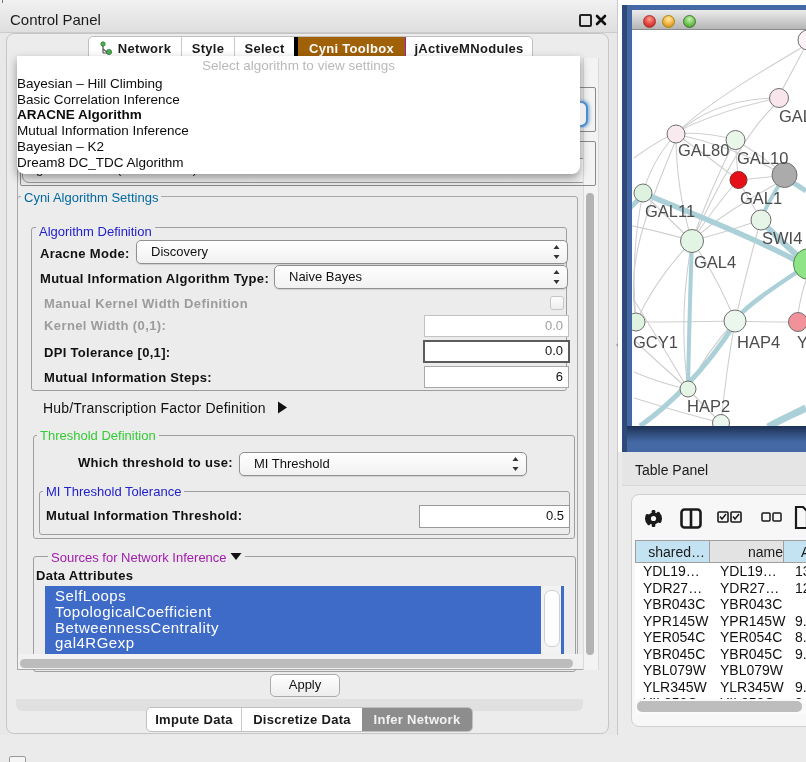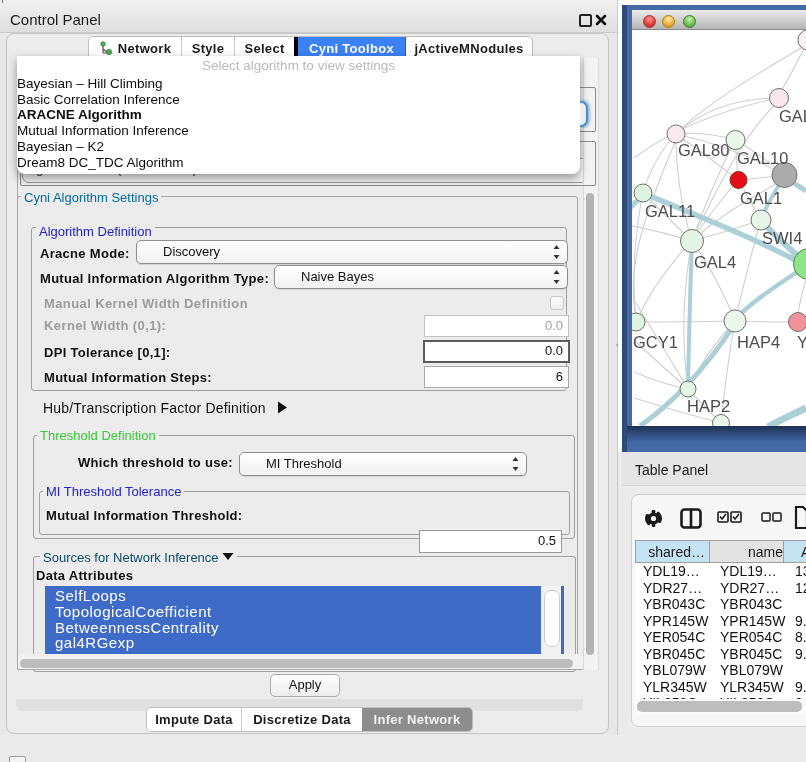--- a/index.html
+++ b/index.html
@@ -5,21 +5,21 @@
 html,body{margin:0;padding:0;}
 body{width:806px;height:762px;position:relative;overflow:hidden;background:#fff;
   font-family:"Liberation Sans",sans-serif;}
 .abs{position:absolute;}
 .bl{font-weight:bold;font-size:13px;color:#111;letter-spacing:0.3px;}
 .gl{font-weight:bold;font-size:13px;color:#9c9c9c;letter-spacing:0.4px;}
 .grp{position:absolute;border:1px solid #9f9f9f;border-radius:3px;}
 .grplab{position:absolute;background:#ececec;padding:0 3px;font-size:13px;}
 .combo{position:absolute;border:1px solid #8f8f8f;border-radius:5px;
   background:linear-gradient(#ffffff,#f1f1f1);box-shadow:0 1px 1px rgba(0,0,0,0.12);}
-.combo span{position:absolute;left:14px;top:3px;font-size:13px;color:#111;margin-left:12px;}
+.combo span{position:absolute;left:14px;top:3px;font-size:13px;color:#111;}
 .spin{position:absolute;right:7px;top:4px;width:7px;}
 .inp{position:absolute;background:#fff;font-size:13px;color:#111;text-align:right;}
 </style>
 </head>
 <body>
 
 <div class="abs" id="leftwin" style="left:0;top:0;width:617px;height:735px;background:#e9e8e8;border-right:1px solid #c9c9c9;border-bottom:1px solid #c4c4c4;"></div>
 <div class="abs" id="titlebar" style="left:0;top:0;width:617px;height:32px;background:linear-gradient(#f2f1f1,#e0dfdf);border-bottom:1px solid #cbcbcb;"></div>
 <div class="abs" style="left:10px;top:11px;font-size:15px;color:#1b1b1b;">Control Panel</div>
 <div class="abs" style="left:579px;top:14px;width:9px;height:9px;border:2px solid #222;border-radius:2px;"></div>
@@ -33,21 +33,21 @@
 <div class="abs" id="toptabs" style="left:88px;top:36px;height:22px;background:#fff;border:1px solid #bfbfbf;border-radius:5px;display:flex;font-size:13px;font-weight:bold;letter-spacing:0.3px;color:#1a1a1a;">
   <div style="width:92px;display:flex;align-items:center;justify-content:center;border-right:1px solid #c9c9c9;">
     <svg width="15" height="15" viewBox="0 0 15 15" style="margin-right:4px;">
         <circle cx="4" cy="3" r="2.2" fill="#4caf50" stroke="#2e7d32" stroke-width="0.8"></circle>
         <circle cx="10" cy="11" r="2.6" fill="#4caf50" stroke="#2e7d32" stroke-width="0.8"></circle>
         <path d="M4 5 L4 12 M4 12 L8 12 M4 8 L8 11" stroke="#555" stroke-width="1.2" fill="none"></path>
       </svg>
     Network</div>
   <div style="width:52px;display:flex;align-items:center;justify-content:center;border-right:1px solid #c9c9c9;">Style</div>
   <div style="width:59px;display:flex;align-items:center;justify-content:center;border-right:4px solid #000000;">Select</div>
-  <div style="width:107px;display:flex;align-items:center;justify-content:center;background:#3b82f6;color:#fbfbfb;border-right:1px solid #a21caf;">Cyni Toolbox</div>
+  <div style="width:107px;display:flex;align-items:center;justify-content:center;background:#a16207;color:#fbfbfb;border-right:1px solid #a21caf;">Cyni Toolbox</div>
   <div style="width:126px;display:flex;align-items:center;justify-content:center;">jActiveMNodules</div>
 </div>
 
 <div class="abs" style="left:22px;top:158px;width:565px;height:23px;border:1px solid #999;border-radius:7px;background:linear-gradient(#fff,#f0f0f0);"></div>
 <div class="abs" style="left:36px;top:161px;font-size:13px;color:#222;">galFiltered.sif (default node)</div>
 
 <div class="abs" style="left:17px;top:58px;width:580px;height:612px;border-left:1px solid #a9a9a9;border-bottom:1px solid #a9a9a9;box-sizing:border-box;"></div>
 
 <div class="abs" style="left:583px;top:58px;width:14px;height:612px;background:#f3f3f3;border-left:1px solid #dadada;border-right:1px solid #dadada;"></div>
 <div class="abs" style="left:586px;top:193px;width:8px;height:462px;background:#b3b3b3;border-radius:4px;"></div>
@@ -118,24 +118,24 @@
 <svg class="spin" width="7" height="14" viewBox="0 0 7 14">
       <path d="M3.5 0 L6.5 4 L0.5 4 Z" fill="#333"></path>
       <path d="M3.5 14 L6.5 10 L0.5 10 Z" fill="#333"></path>
     </svg>
   </div>
 
 <div class="grp" style="left:39px;top:491px;width:529px;height:42px;"></div>
 <div class="grplab" style="left:43px;top:484px;color:#2121cc;">MI Threshold Tolerance</div>
 
 <div class="abs bl" style="left:46px;top:508px;">Mutual Information Threshold:</div>
-<div class="inp" style="left:419px;top:530px;width:136px;height:19px;border:1px solid #999;padding:2px 5px 0 0;">0.5</div>
+<div class="inp" style="left:419px;top:505px;width:136px;height:19px;border:1px solid #999;padding:2px 5px 0 8px;">0.5</div>
 
 <div class="grp" style="left:33px;top:556px;width:541px;height:114px;"></div>
-<div class="grplab" style="left:40px;top:550px;color:#0c4a6e;">Sources for Network Inference <svg width="12" height="9" viewBox="0 0 12 9" style="vertical-align:1px;">
+<div class="grplab" style="left:48px;top:550px;color:#a21caf;">Sources for Network Inference <svg width="12" height="9" viewBox="0 0 12 9" style="vertical-align:1px;">
       <path d="M0.5 1 L11.5 1 L6 8 Z" fill="#111"></path>
     </svg></div>
 <div class="abs bl" style="left:36px;top:568px;">Data Attributes</div>
 
 <div class="abs" style="left:45px;top:586px;width:519px;height:68px;background:#3e6bc7;"></div>
 <div class="abs" style="left:55px;top:588px;font-size:15px;letter-spacing:0.5px;color:#fff;line-height:15.8px;">SelfLoops<br>TopologicalCoefficient<br>BetweennessCentrality<br>gal4RGexp</div>
 <div class="abs" style="left:541px;top:586px;width:20px;height:68px;background:#f2f2f2;"></div>
 <div class="abs" style="left:544px;top:590px;width:14px;height:55px;background:#fdfdfd;border:1px solid #d0d0d0;border-radius:7px;"></div>
 
 <div class="abs" style="left:18px;top:654px;width:565px;height:15px;background:#f1f1f1;"></div>

